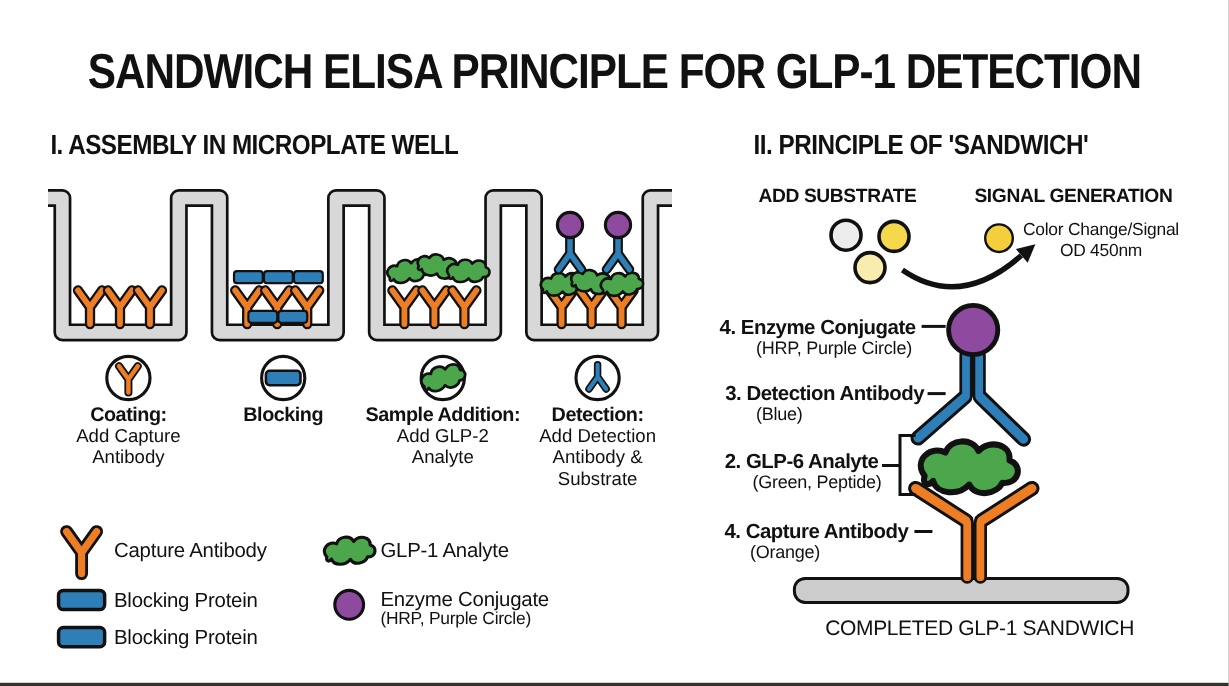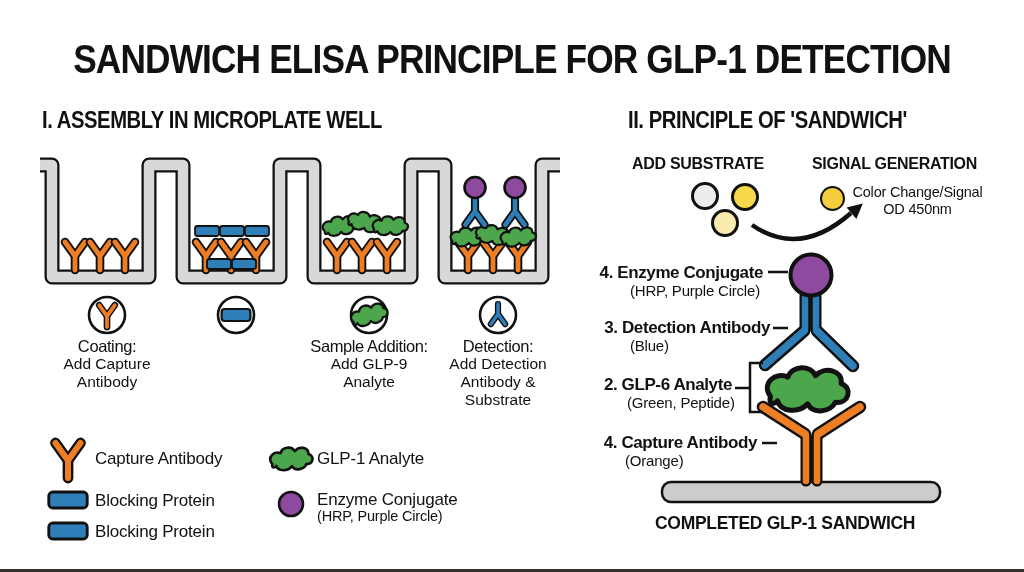--- a/index.html
+++ b/index.html
@@ -21,36 +21,36 @@
     font-size:41px; font-weight:bold; letter-spacing:-1px; white-space:nowrap;
     transform:scaleX(0.86); transform-origin:center;
   }
   .sec-heading{
     top:107px; font-size:23px; font-weight:bold; letter-spacing:-0.5px; white-space:nowrap;
     transform:scaleX(0.88); transform-origin:left;
   }
   
   .step-circle{ top:293px; width:44px; height:44px; }
   .step-label{ top:337px; width:160px; text-align:center; line-height:18px; font-size:15.5px; }
-  .step-title{ font-weight:normal; font-size:16.5px; letter-spacing:-0.4px; }
+  .step-title{ font-weight:bold; font-size:16.5px; letter-spacing:-0.4px; }
   
   .legend-text{ font-size:17px; letter-spacing:-0.2px; white-space:nowrap; }
   .legend-sub{ font-size:14.5px; letter-spacing:-0.2px; white-space:nowrap; }
   
   .mini-heading{ font-size:16px; font-weight:bold; letter-spacing:-0.3px; white-space:nowrap; }
   .signal-dot{
     left:820px; top:186px; width:21px; height:21px; border-radius:50%;
     background:var(--signal_yellow); border:2.5px solid var(--outline);
   }
   .signal-caption{ left:845px; top:184px; width:145px; text-align:center;
     font-size:14.5px; line-height:17px; letter-spacing:-0.2px; }
   .sw-num{ font-weight:bold; font-size:17px; letter-spacing:-0.4px; white-space:nowrap; z-index:2;text-align:center; }
   .sw-sub{ font-size:15px; letter-spacing:-0.2px; white-space:nowrap; z-index:2; }
-  .footer-label{ left:655px; top:513px; width:290px; text-align:left;
-    font-weight:bold; font-size:17.5px; letter-spacing:-0.3px; white-space:nowrap; }
+  .footer-label{ left:655px; top:513px; width:290px; text-align:right;
+    font-weight:normal; font-size:17.5px; letter-spacing:-0.3px; white-space:nowrap; }
   .bottom-line{ left:0; top:569px; width:100%; height:3px; background:#35322d; }
   
   svg{ display:block; overflow:visible; }
   .wallU{ stroke:var(--outline); stroke-width:15; fill:none; stroke-linejoin:round; }
   .wallI{ stroke:var(--well_gray); stroke-width:10.5; fill:none; stroke-linejoin:round; }
   .abU{ stroke:var(--outline); stroke-width:8.6; fill:none; stroke-linecap:round; stroke-linejoin:round; }
   .abI{ stroke:var(--c,#E87); stroke-width:4.8; fill:none; stroke-linecap:round; stroke-linejoin:round; }
   .blob{ fill:var(--green); stroke:var(--outline); stroke-width:2.2; stroke-linejoin:round; }
   .brick{ fill:var(--blue); stroke:var(--outline); stroke-width:1.8; }
   .purpleC{ fill:var(--purple); stroke:var(--outline); stroke-width:2.6; }
@@ -140,23 +140,26 @@
   <svg class="abs step-circle" style="left:476px" viewBox="0 0 44 44">
     <circle cx="22" cy="22" r="18" fill="#fff" stroke="var(--outline)" stroke-width="2.6"></circle>
     <use href="#abY" transform="translate(22,11) rotate(180) scale(0.72)" style="--c:var(--blue)"></use>
   </svg>
 
   <div class="abs step-label" style="left:27px">
     <div class="step-title">Coating:</div>
     <div>Add Capture</div>
     <div>Antibody</div>
   </div>
+  <div class="abs step-label" style="left:156px">
+    <div class="step-title">Blocking</div>
+  </div>
   <div class="abs step-label" style="left:289px">
     <div class="step-title">Sample Addition:</div>
-    <div>Add GLP-9</div>
+    <div>Add GLP-2</div>
     <div>Analyte</div>
   </div>
   <div class="abs step-label" style="left:418px">
     <div class="step-title">Detection:</div>
     <div>Add Detection</div>
     <div>Antibody &amp;</div>
     <div>Substrate</div>
   </div>
 
   <svg class="abs" style="left:46px;top:436px" width="44" height="46" viewBox="0 0 44 46">

